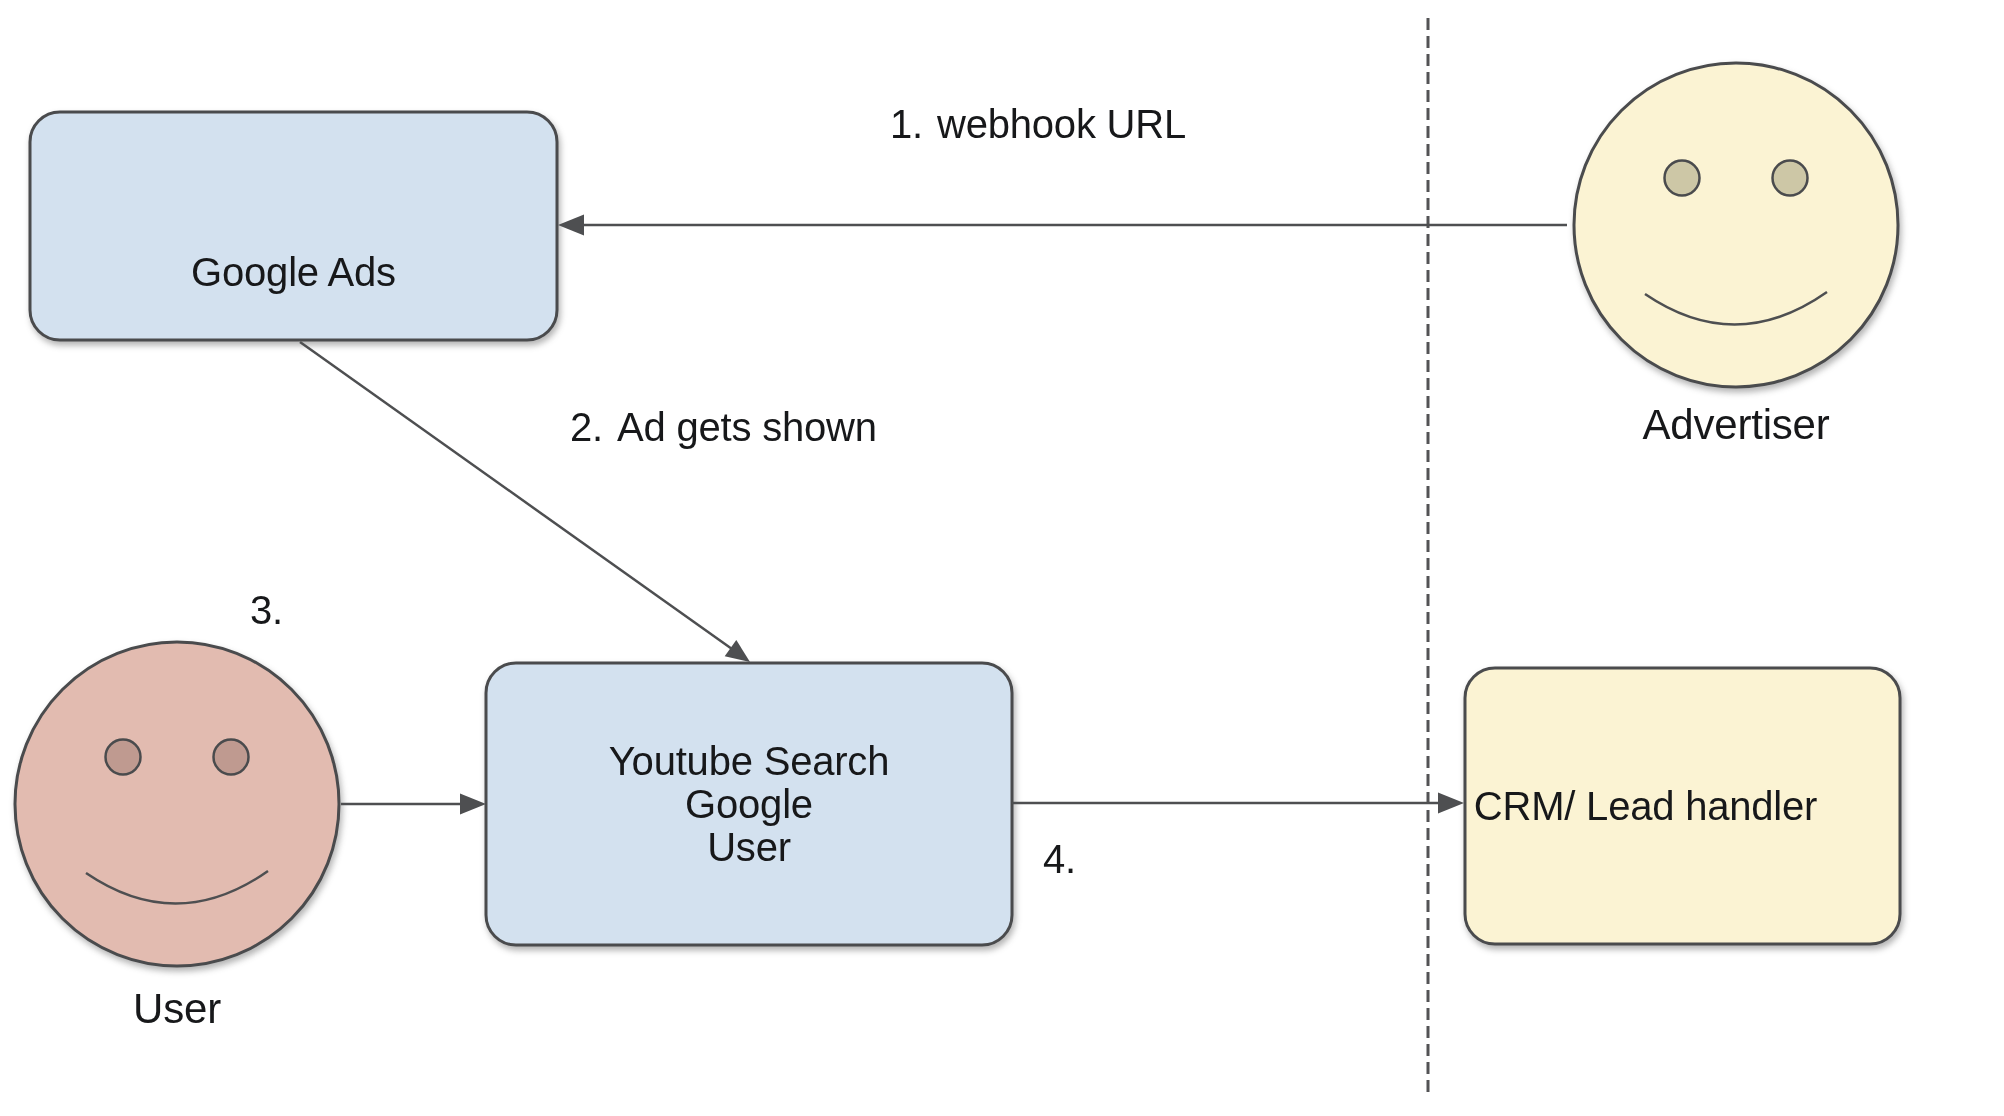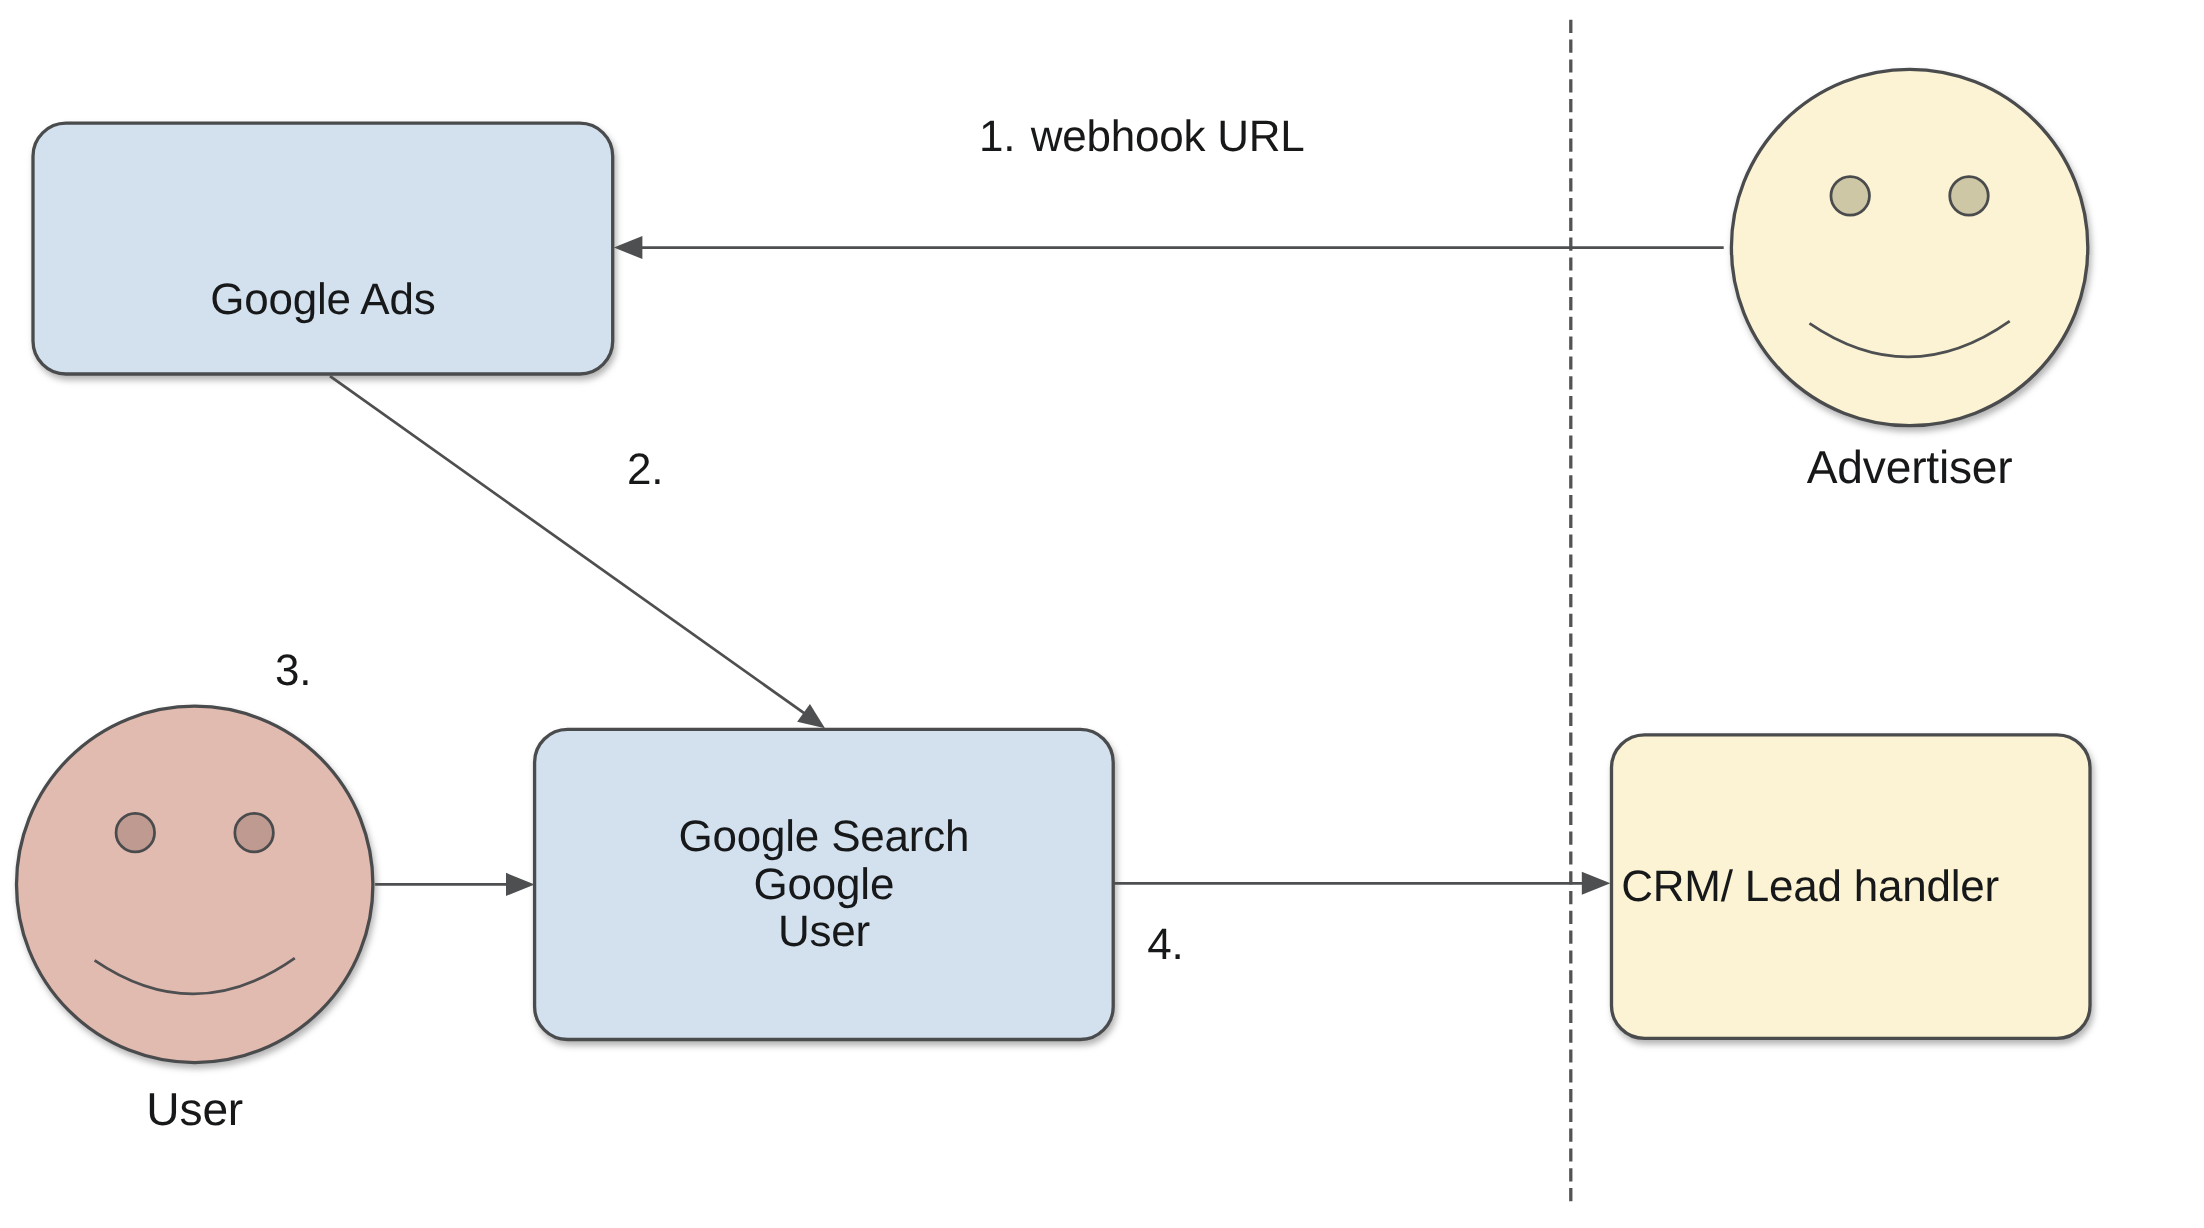--- a/index.html
+++ b/index.html
@@ -80,21 +80,21 @@
       <path d="M1012 803 H1440" class="line"></path>
       <polygon points="1464,803 1438,792.5 1438,813.5" class="head"></polygon>
     </g>
   </svg>
 
   <div class="label node-label" style="left:30px;top:112px;width:527px;height:228px;margin-top:46px;">
     <div>Google Ads</div>
   </div>
 
   <div class="label node-label" style="left:486px;top:663px;width:526px;height:282px;">
-    <div>Google Search</div>
+    <div>Youtube Search</div>
     <div>Google</div>
     <div>User</div>
   </div>
 
   <div class="label node-label" style="left:1428px;top:668px;width:435px;height:276px;">
     <div>CRM/ Lead handler</div>
   </div>
 
   <div class="label actor-name" style="left:1486px;top:403px;width:500px;">Advertiser</div>
 
@@ -102,20 +102,23 @@
 
   <div class="label step" style="left:890px;top:103px;">
     <span class="num">1.</span>
     <span>
       <div>webhook URL</div>
     </span>
   </div>
 
   <div class="label step" style="left:570px;top:406px;">
     <span class="num">2.</span>
+    <span>
+      <div>Ad gets shown</div>
+    </span>
   </div>
 
   <div class="label step" style="left:250px;top:589px;">
     <span class="num">3.</span>
   </div>
 
   <div class="label step" style="left:1043px;top:838px;">
     <span class="num">4.</span>
   </div>
 

